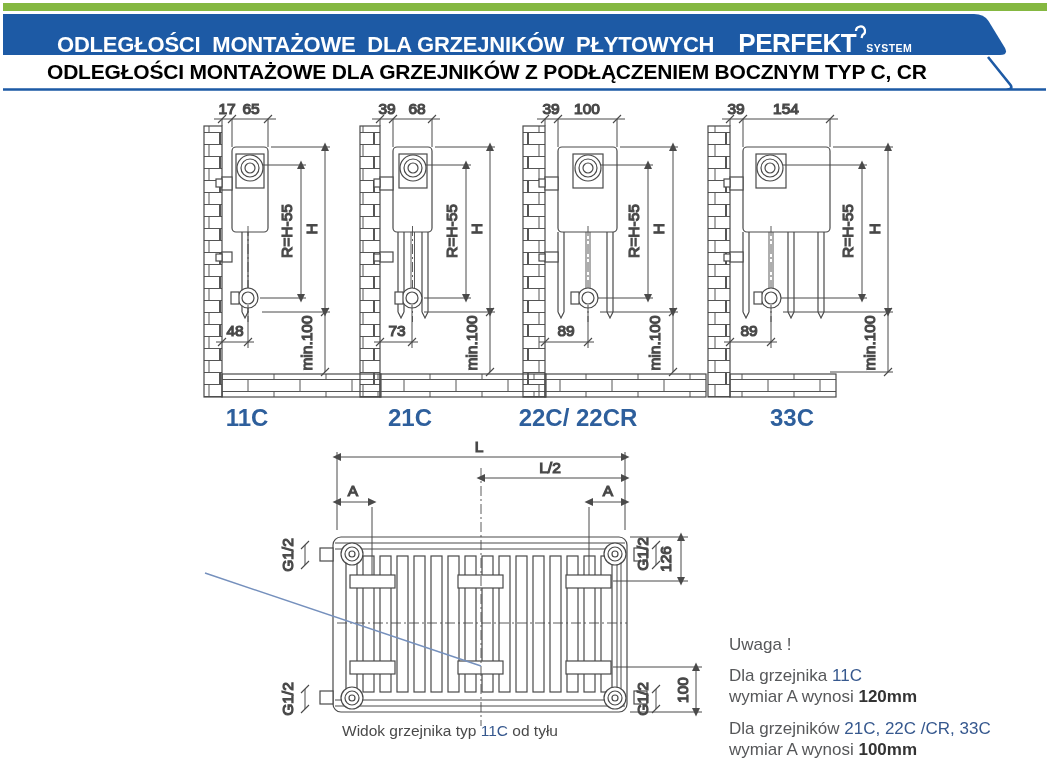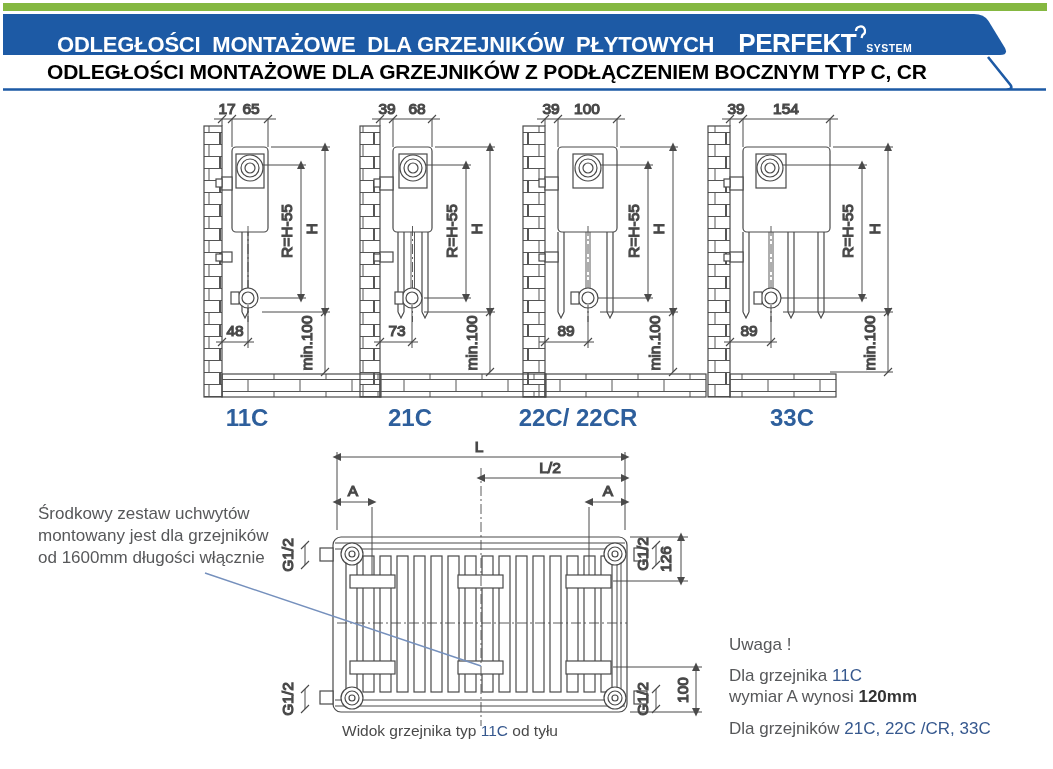--- a/index.html
+++ b/index.html
@@ -292,29 +292,25 @@
       <text class="dt" transform="rotate(-90 688 690)" x="688" y="690" text-anchor="middle">100</text>
       <line x1="205" y1="573" x2="481" y2="666" stroke="#7590bd" stroke-width="1.4"></line>
     </g>
   </svg>
 
   <div class="abs type-label" style="left:167px">11C</div>
   <div class="abs type-label" style="left:330px">21C</div>
   <div class="abs type-label" style="left:498px">22C/ 22CR</div>
   <div class="abs type-label" style="left:712px">33C</div>
 
-  <div class="abs" id="bracket-note">
-    <div>Środkowy zestaw uchwytów</div>
-    <div>montowany jest dla grzejników</div>
-    <div>od 1600mm długości włącznie</div>
-  </div>
 
   <div class="abs" id="warning">
     <div class="w-title">Uwaga !</div>
     <div><span>Dla grzejnika </span><span class="t-blue">11C</span></div>
     <div><span>wymiar A wynosi </span><span class="t-val">120mm</span></div>
     <div class="w-gap"></div>
     <div><span>Dla grzejników </span><span class="t-blue">21C, 22C /CR, 33C</span></div>
+    <div><span>wymiar A wynosi </span><span class="t-val">100mm</span></div>
   </div>
 
   <div class="abs" id="caption"><span>Widok grzejnika typ </span><span class="t-blue">11C</span><span> od tyłu</span></div>
 
 </div>
 
 </body></html>

